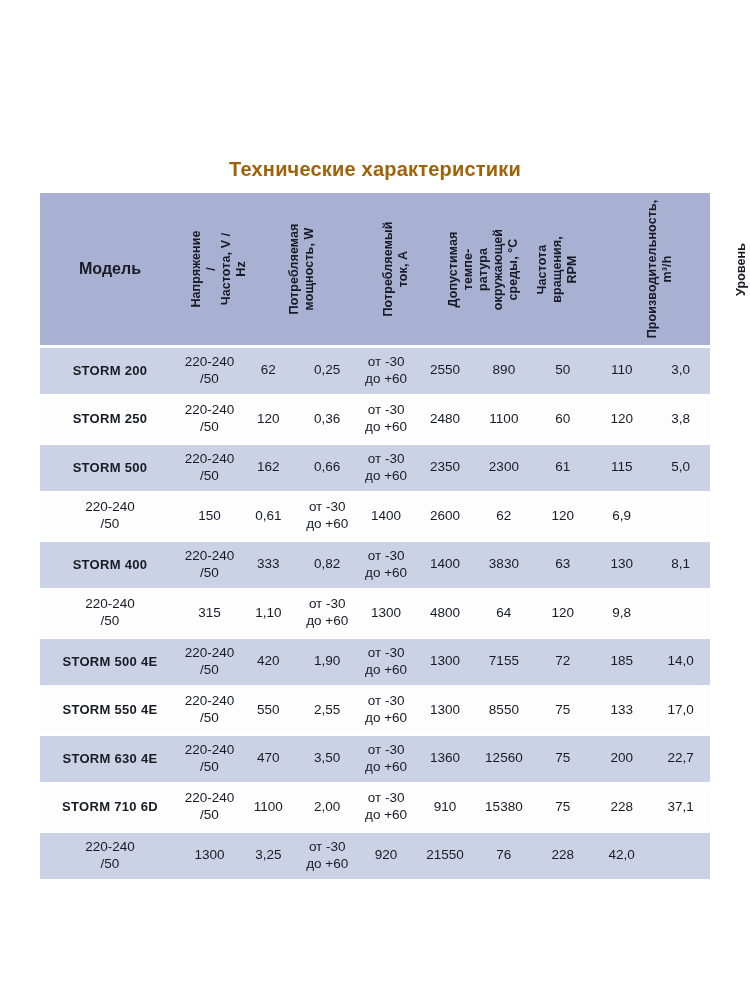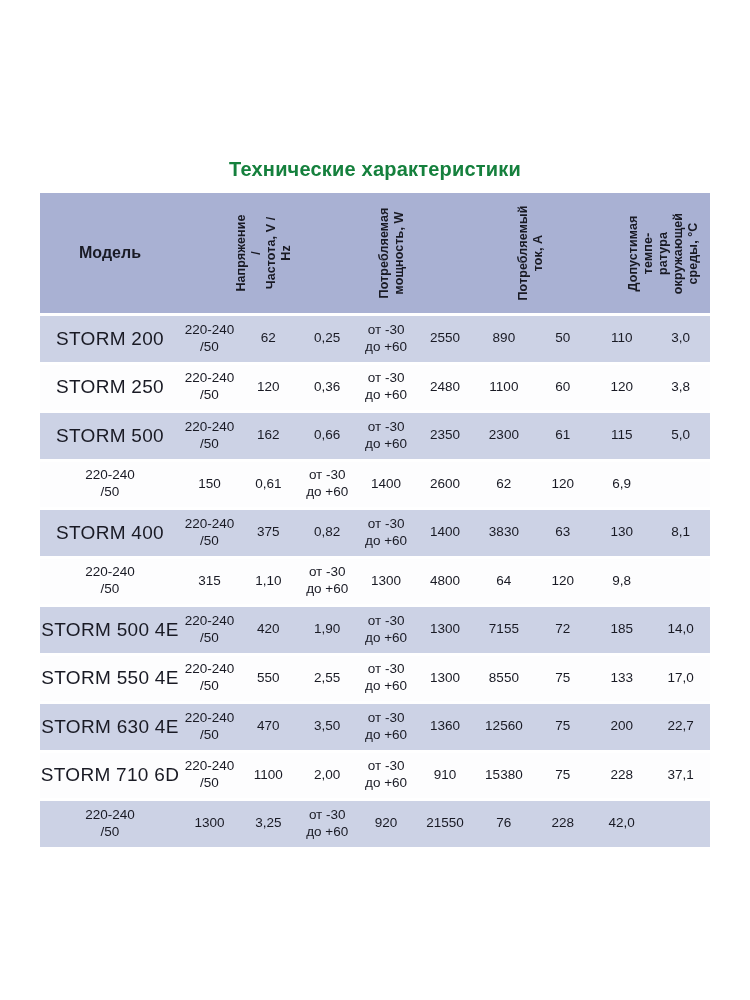--- a/index.html
+++ b/index.html
@@ -16,35 +16,34 @@
     overflow: hidden;
   }
   .page-title {
     position: absolute;
     top: 158px;
     left: 0;
     width: 750px;
     text-align: center;
     font-size: 20px;
     font-weight: bold;
-    color: #15803d;
+    color: #a16207;
     letter-spacing: 0.2px;
   }
   .spec-table {
     position: absolute;
     left: 40px;
     top: 193px;
     width: 670px;
   }
   .t-header {
     display: grid;
     grid-template-columns: 140px repeat(9, 1fr);
-    height: 120px;
+    height: 152px;
     background: var(--header-bg, #a9b1d3);
-    gap: 45px;
   }
   .h-cell {
     display: flex;
     align-items: center;
     justify-content: center;
     overflow: visible;
   }
   .model-header {
     font-size: 16px;
     font-weight: bold;
@@ -69,22 +68,22 @@
   .cell {
     display: flex;
     align-items: center;
     justify-content: center;
     text-align: center;
     font-size: 13.5px;
     white-space: pre-line;
     line-height: 1.25;
   }
   .model-cell {
-    font-size: 19px;
-    font-weight: normal;
+    font-size: 13px;
+    font-weight: bold;
     letter-spacing: 0.3px;
     white-space: nowrap;
   }
 </style>
 </head>
 <body>
 
 <div class="page-title">Технические характеристики</div>
 
 <div class="spec-table">
@@ -174,21 +173,21 @@
         <div class="cell">1400</div>
         <div class="cell">2600</div>
         <div class="cell">62</div>
         <div class="cell">120</div>
         <div class="cell">6,9</div>
       </div>
       <div class="row row-alt">
         <div class="cell model-cell">STORM 400</div>
         <div class="cell">220-240
 /50</div>
-        <div class="cell">375</div>
+        <div class="cell">333</div>
         <div class="cell">0,82</div>
         <div class="cell">от -30
 до +60</div>
         <div class="cell">1400</div>
         <div class="cell">3830</div>
         <div class="cell">63</div>
         <div class="cell">130</div>
         <div class="cell">8,1</div>
       </div>
       <div class="row row-plain">

